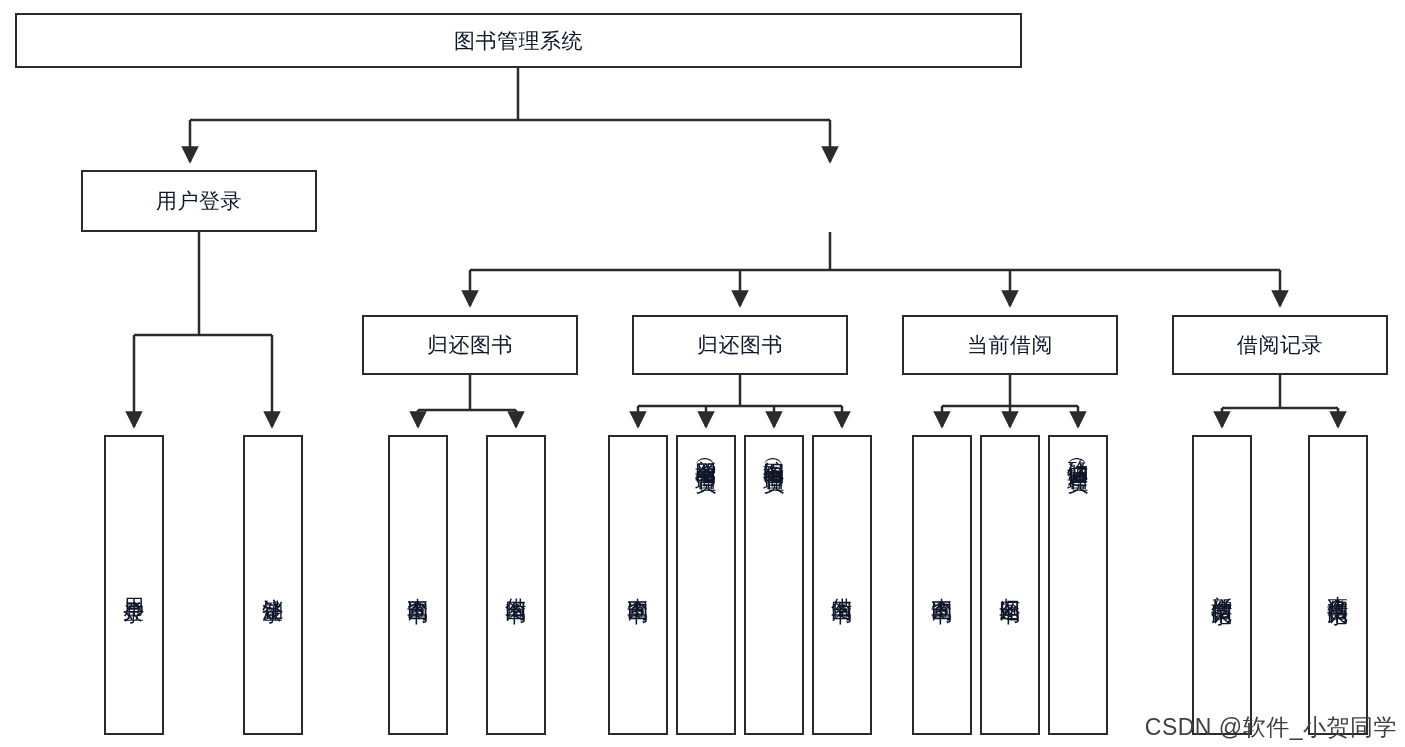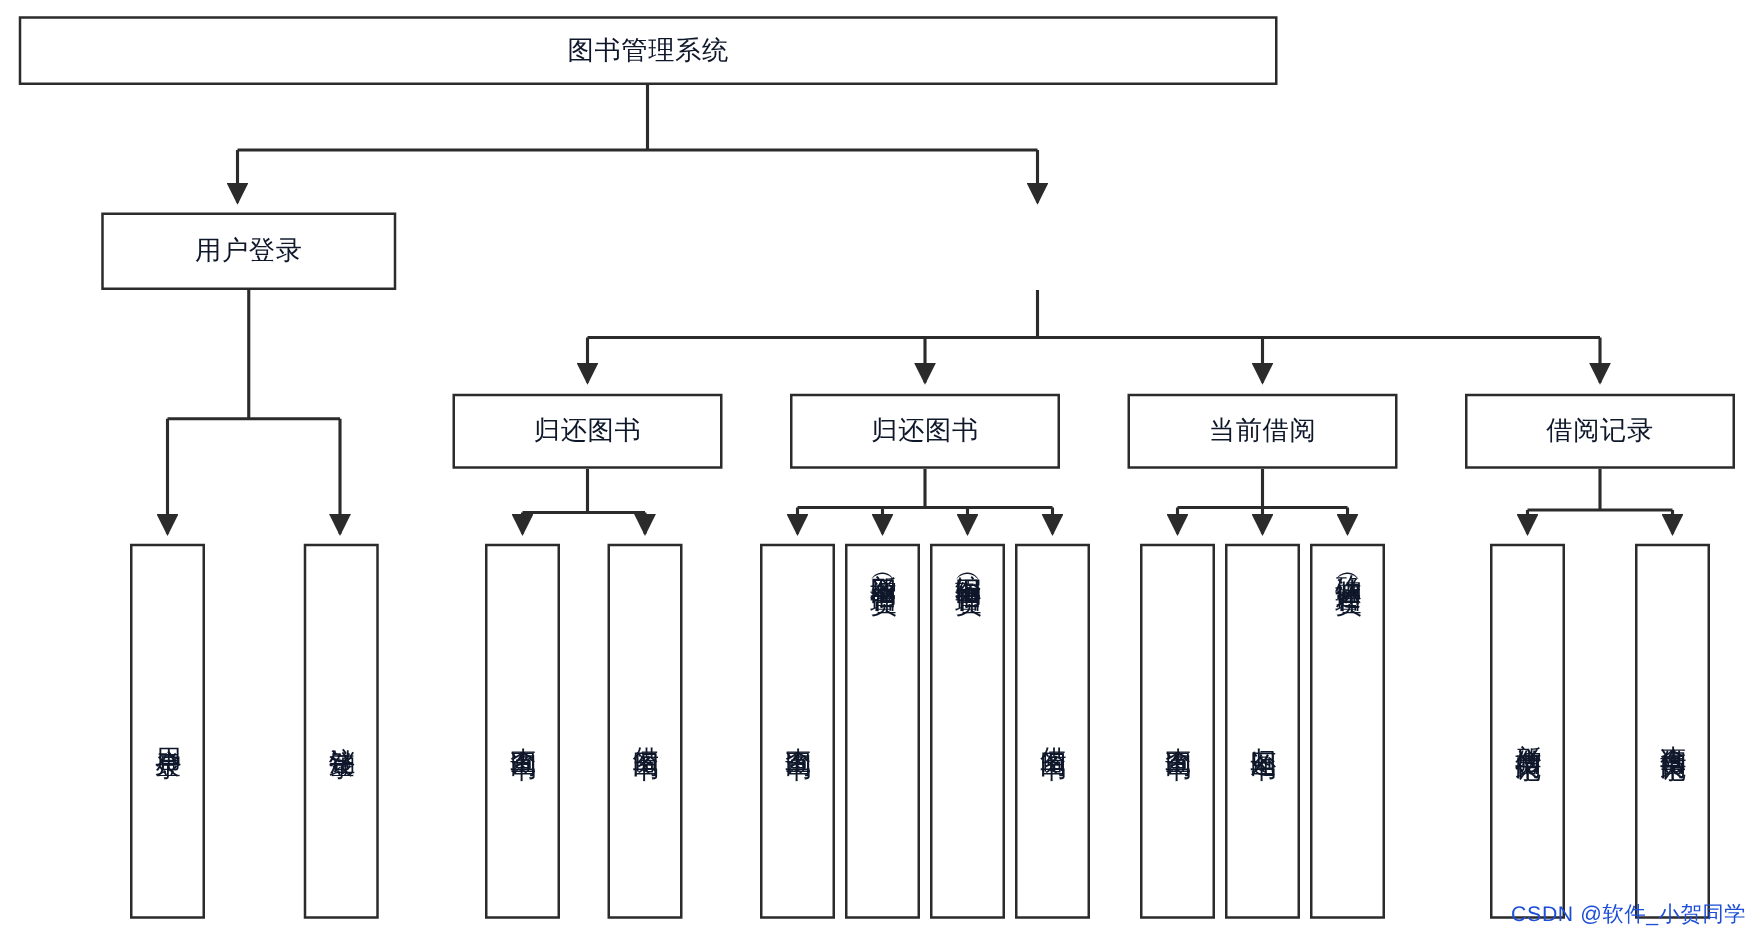--- a/index.html
+++ b/index.html
@@ -60,22 +60,22 @@
     white-space: pre;
   }
   .node-vertical.center-text {
     align-items: center;
     padding-top: 0;
   }
   .watermark {
     position: absolute;
     right: 8px;
     bottom: 4px;
-    font-size: 17px;
-    color: #1d4ed8;
+    font-size: 23px;
+    color: #404040;
     letter-spacing: 0.5px;
     white-space: nowrap;
     pointer-events: none;
   }
 </style>
 </head>
 <body>
 
 <div id="diagram-root">
 

